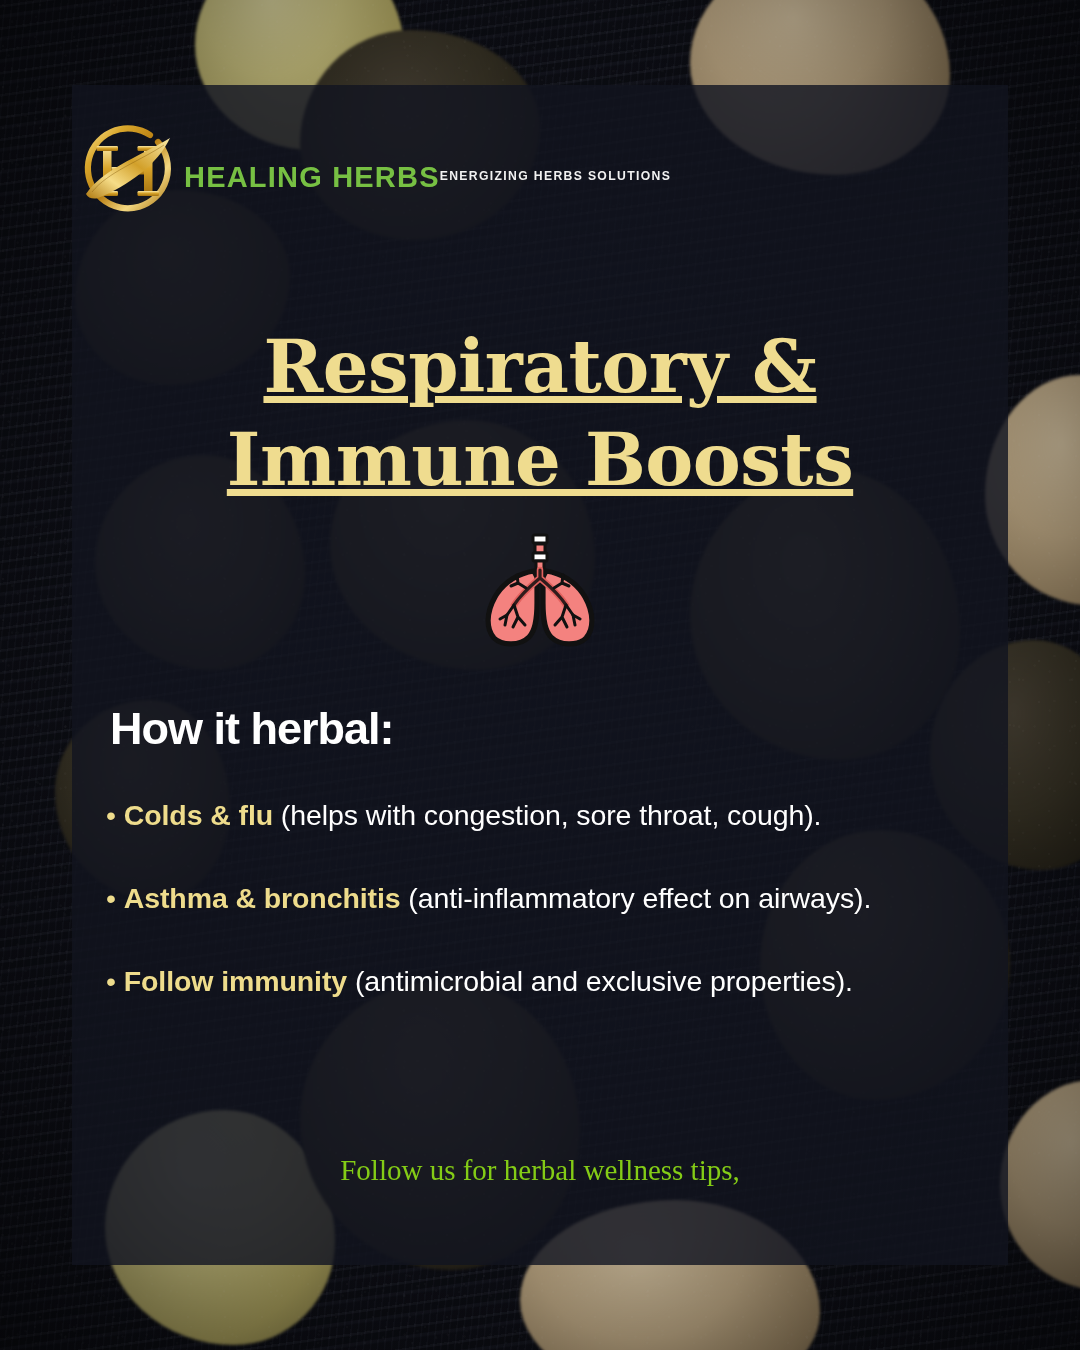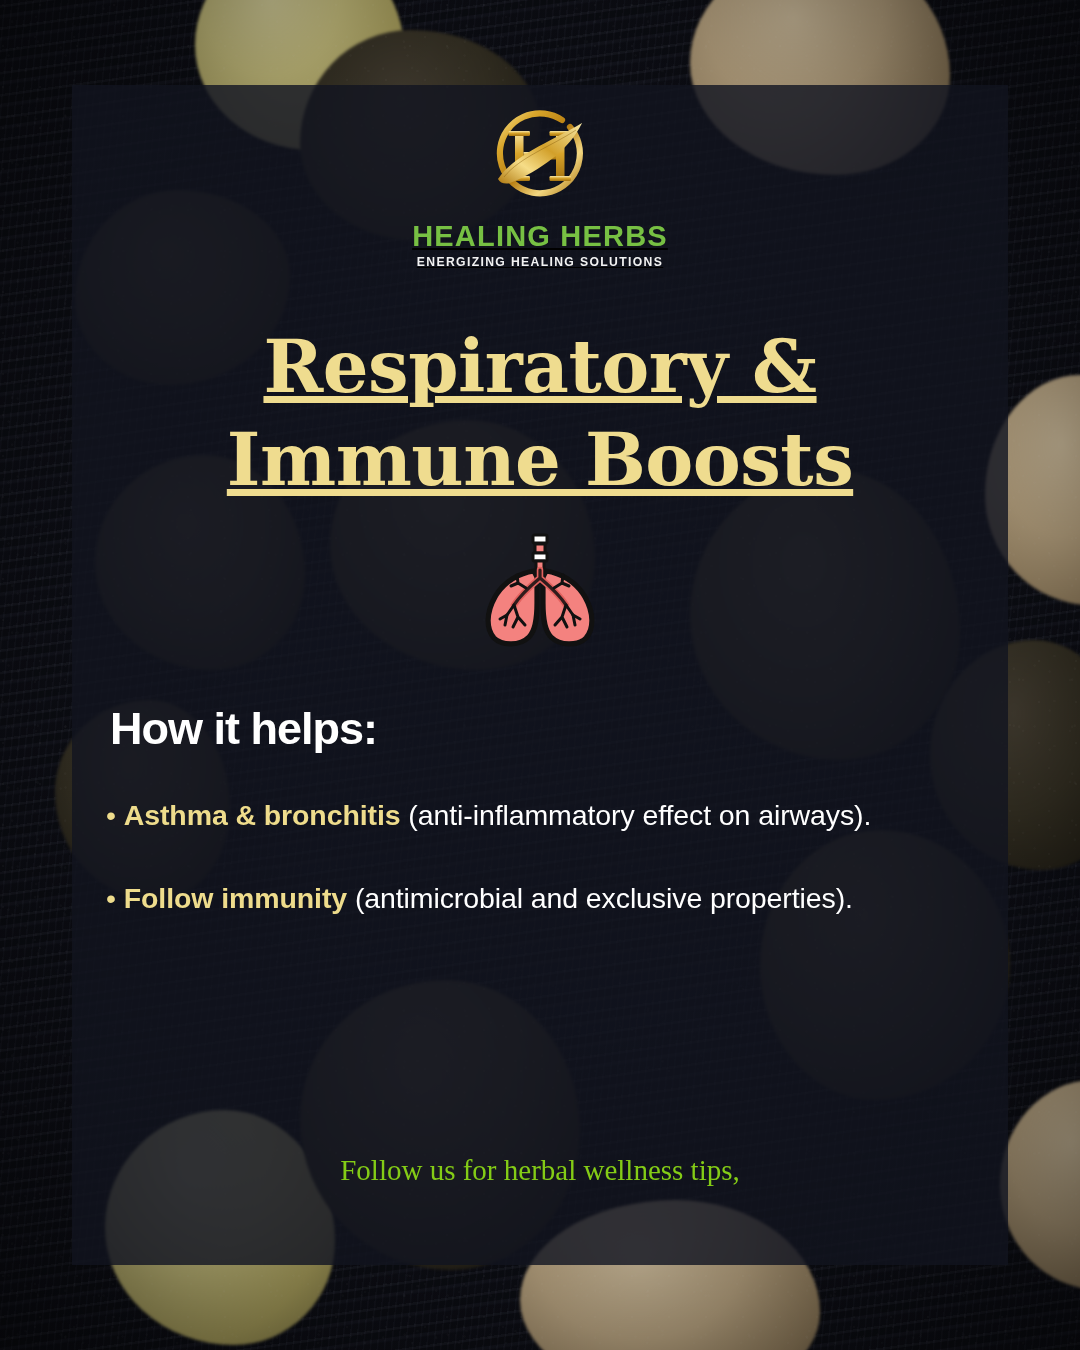--- a/index.html
+++ b/index.html
@@ -90,22 +90,22 @@
   }
 
   
   #content {
     position:absolute;
     left:72px; top:85px; width:936px; height:1180px;
   }
 
   
   .logo-wrap {
-    position:absolute; left:0; right:0; top:18px;
-    display:flex; flex-direction:column; align-items:center;text-decoration:underline;
+    position:absolute; left:0; right:0; top:33px;
+    display:flex; flex-direction:row; align-items:center;
   }
   .logo-mark { width:112px; height:112px; display:block; }
   .logo-name {
     margin-top:7px;
     font-size:29px; font-weight:bold; letter-spacing:1.2px;
     color:#77c043; line-height:1;
   }
   .logo-tag {
     margin-top:5px;
     font-size:12.2px; font-weight:bold; letter-spacing:1.35px;
@@ -233,21 +233,21 @@
         <rect x="24.5" y="28" width="21.5" height="5" rx="1.2"></rect>
         <rect x="24.5" y="73" width="21.5" height="5" rx="1.2"></rect>
         <rect x="65.5" y="28" width="21.5" height="5" rx="1.2"></rect>
         <rect x="65.5" y="73" width="21.5" height="5" rx="1.2"></rect>
       </g>
 
       <path d="M 14 76 C 30 52, 64 40, 98 20 C 86 46, 56 68, 26 80 C 21 81.5, 16 80, 14 76 Z" fill="url(#goldB)"></path>
       <path d="M 20 74 C 36 54, 66 44, 92 27" fill="none" stroke="#8a5f0d" stroke-width="0.9" opacity=".5"></path>
     </svg>
     <div class="logo-name">HEALING HERBS</div>
-    <div class="logo-tag">ENERGIZING HEALING SOLUTIONS</div>
+    <div class="logo-tag">ENERGIZING HERBS SOLUTIONS</div>
   </div>
 
   <h1 class="title">
     <span class="ln">Respiratory &amp;</span>
     <span class="ln">Immune Boosts</span>
   </h1>
 
   <div class="lungs-wrap">
     <svg class="lungs" viewBox="0 0 132 120">
 
@@ -269,23 +269,28 @@
         <path d="M 40 72 L 33 82 M 40 72 L 44 84 M 44 84 L 39 94 M 44 84 L 51 92"></path>
         <path d="M 52 55 L 44 50 M 44 50 L 37 53 M 44 50 L 43 42"></path>
         <path d="M 33 82 L 26 86 M 33 82 L 31 92"></path>
         <path d="M 92 72 L 99 82 M 92 72 L 88 84 M 88 84 L 93 94 M 88 84 L 81 92"></path>
         <path d="M 80 55 L 88 50 M 88 50 L 95 53 M 88 50 L 89 42"></path>
         <path d="M 99 82 L 106 86 M 99 82 L 101 92"></path>
       </g>
     </svg>
   </div>
 
-  <h2 class="how">How it helps:</h2>
+  <h2 class="how">How it herbal:</h2>
 
   <ul class="bullets" style="list-style:none;">
+    <li class="bullet">
+      <span class="dot">•</span>
+      <span class="term">Colds &amp; flu</span>
+      <span>(helps with congestion, sore throat, cough).</span>
+    </li>
     <li class="bullet">
       <span class="dot">•</span>
       <span class="term">Asthma &amp; bronchitis</span>
       <span>(anti-inflammatory effect on airways).</span>
     </li>
     <li class="bullet">
       <span class="dot">•</span>
       <span class="term">Follow immunity</span>
       <span>(antimicrobial and exclusive properties).</span>
     </li>

